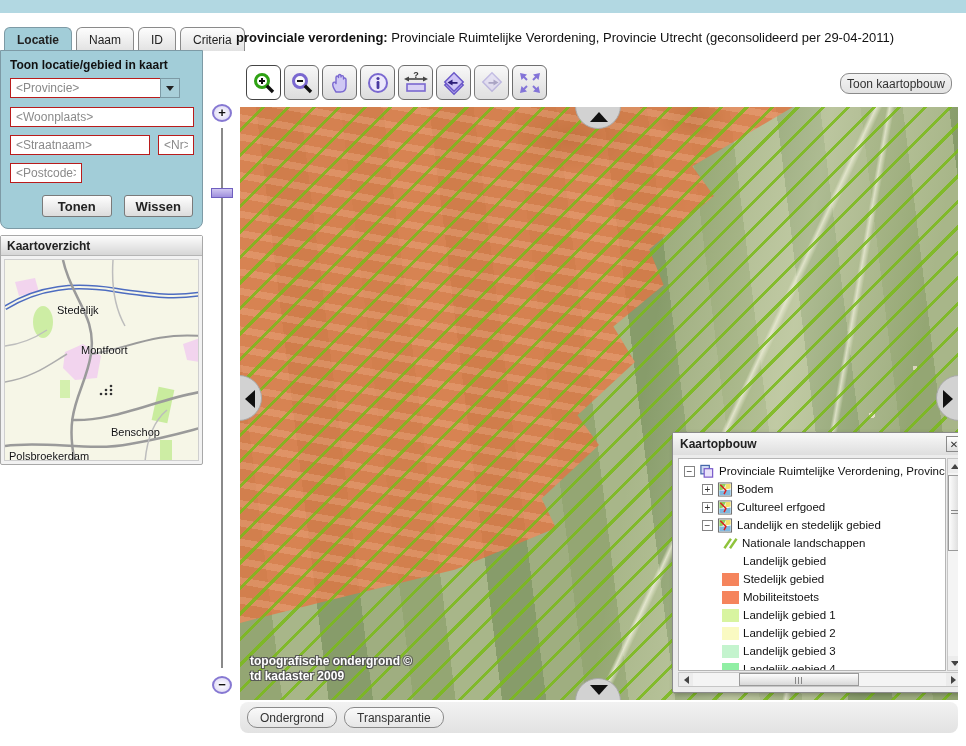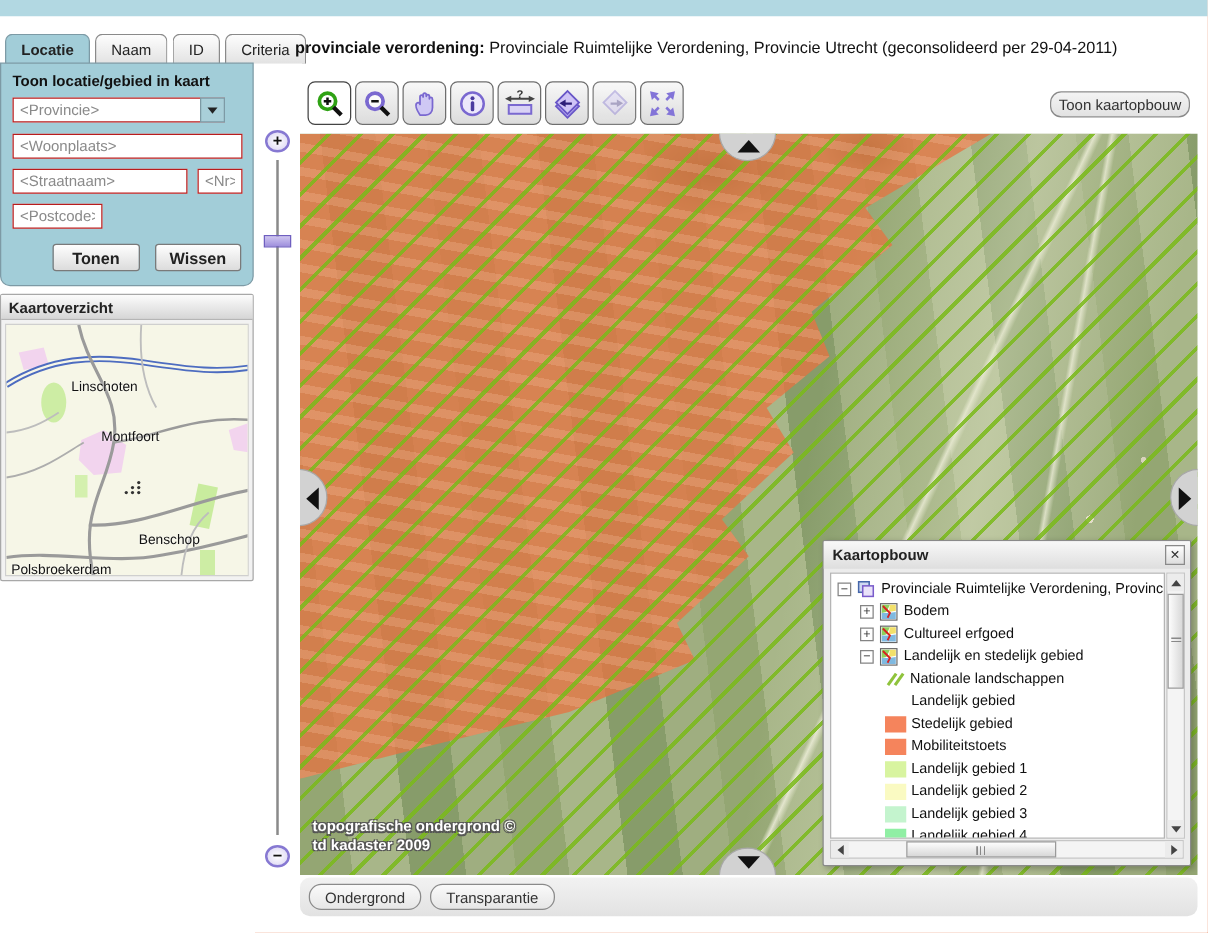--- a/index.html
+++ b/index.html
@@ -107,21 +107,21 @@
   #pan-up    { left:335px; top:-24px; }
   #pan-up    .tri { left:14px; top:28px; border-left:9px solid transparent; border-right:9px solid transparent; border-bottom:10px solid #111; }
   #pan-down  { left:335px; bottom:-24px; }
   #pan-down  .tri { left:14px; bottom:28px; border-left:9px solid transparent; border-right:9px solid transparent; border-top:10px solid #111; }
   #pan-left  { left:-24px; top:268px; }
   #pan-left  .tri { left:28px; top:14px; border-top:9px solid transparent; border-bottom:9px solid transparent; border-right:10px solid #111; }
   #pan-right { right:-24px; top:268px; }
   #pan-right .tri { right:28px; top:14px; border-top:9px solid transparent; border-bottom:9px solid transparent; border-left:10px solid #111; }
 
   
-  #legend { position:absolute; left:418px; top:325px; width:295px; height:261px;
+  #legend { position:absolute; left:432px; top:325px; width:295px; height:261px;
     background:#ececec; border:1px solid #8a8a8a; border-radius:2px;
     box-shadow:2px 2px 5px rgba(0,0,0,.25); }
   #legend-header { height:22px; display:flex; align-items:center; justify-content:space-between;
     padding:0 4px 0 7px; background:linear-gradient(#f8f8f8,#dedede); }
   #legend-title { font-size:12px; font-weight:bold; color:#222; }
   #legend-close { width:16px; height:16px; border:1px solid #8a8a8a; background:linear-gradient(#fff,#ddd);
     font-size:10px; line-height:13px; text-align:center; cursor:pointer; padding:0; color:#333;}
   #tree { position:absolute; left:5px; top:25px; width:268px; height:213px; background:#fff;
     border:1px solid #b5b5b5; overflow:hidden; padding:3px 0 0 3px; }
   .trow { display:flex; align-items:center; height:18px; white-space:nowrap; cursor:pointer; }
@@ -218,21 +218,21 @@
       <path d="M0,86 C18,84 30,78 42,70" stroke="#bdbdbd" stroke-width="1.5" fill="none"></path>
       <g fill="#333">
         <circle cx="96" cy="134" r="1.3"></circle>
           <circle cx="101" cy="134" r="1.3"></circle>
           <circle cx="106" cy="134" r="1.3"></circle>
         <circle cx="101" cy="130" r="1.3"></circle>
           <circle cx="106" cy="130" r="1.3"></circle>
           <circle cx="106" cy="126" r="1.3"></circle>
       </g>
     </svg>
-    <span class="place-label" style="left:52px; top:44px;">Linschoten</span>
+    <span class="place-label" style="left:52px; top:44px;">Stedelijk</span>
     <span class="place-label" style="left:76px; top:84px;">Montfoort</span>
     <span class="place-label" style="left:106px; top:166px;">Benschop</span>
     <span class="place-label" style="left:4px; top:190px;text-align:center;">Polsbroekerdam</span>
   </div>
 </div>
 
 <button class="abs zoom-btn" style="left:212px; top:104px;">+</button>
 <div class="abs" id="slider-track"></div>
 <div class="abs" id="slider-handle"></div>
 <button class="abs zoom-btn" style="left:212px; top:676px;">−</button>

